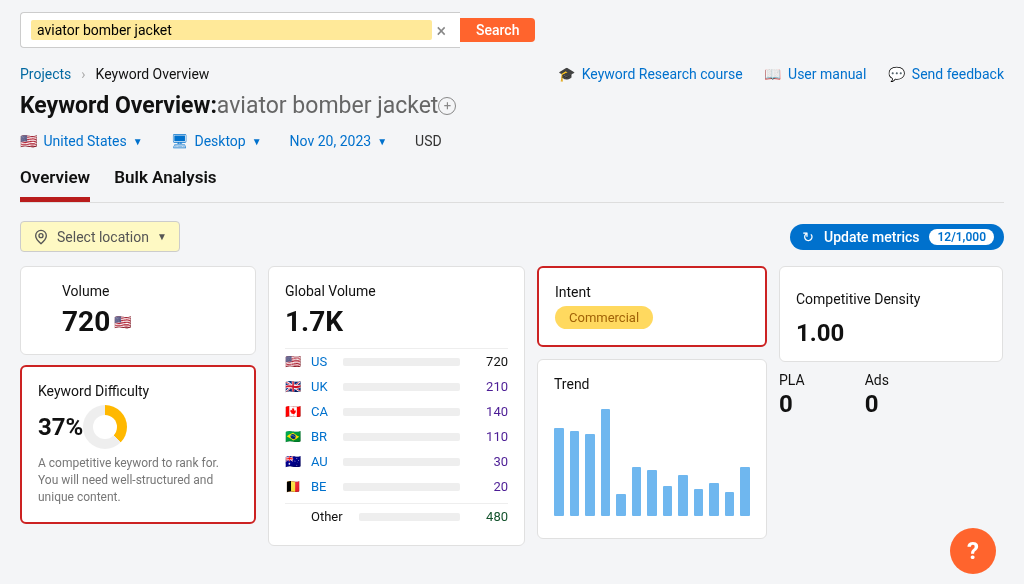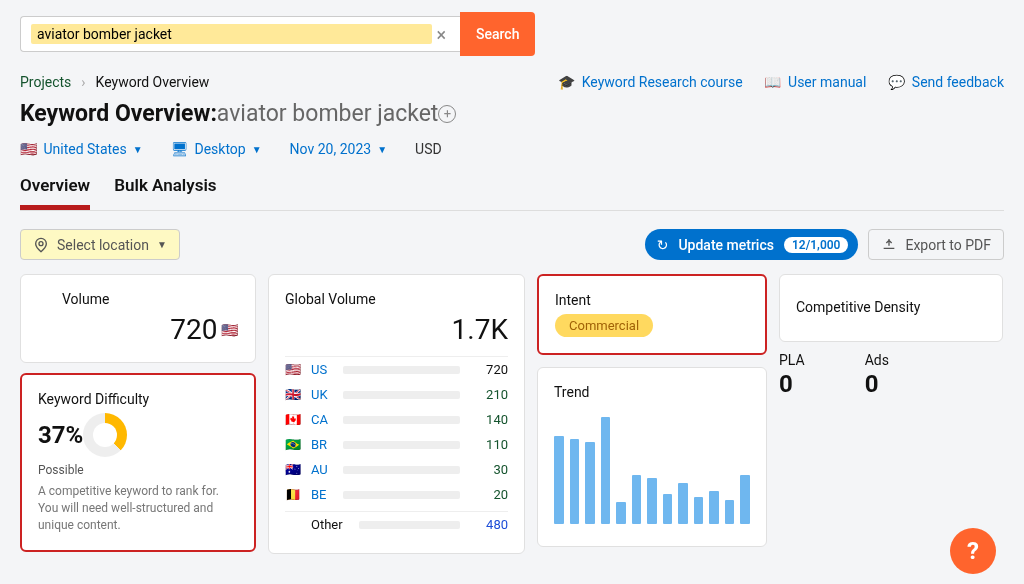--- a/index.html
+++ b/index.html
@@ -3,26 +3,26 @@
   <meta charset="utf-8">
   <style>
     * { margin: 0; padding: 0; box-sizing: border-box; font-family: -apple-system, BlinkMacSystemFont, "Segoe UI", Roboto, sans-serif; }
     body { background: #f4f5f7; padding: 12px 20px; width: 1024px; height: 584px; color: #111; position: relative; }
     
     
     .search-row { display: flex; align-items: center; gap: 0; margin-bottom: 18px; }
     .search-box { width: 440px; display: flex; align-items: center; background: #fff; border: 1px solid #ccc; border-right: none; border-radius: 4px 0 0 4px; padding: 6px 10px; height: 36px; }
     .search-input { flex: 1; border: none; outline: none; font-size: 14px; background: #ffe999; padding: 2px 6px; border-radius: 2px; }
     .search-clear { color: #888; cursor: pointer; font-size: 18px; padding: 0 4px; }
-    .search-btn { background: #ff642d; color: #fff; border: none; padding: 0 16px; height: 44px; border-radius: 0 4px 4px 0; font-size: 14px; font-weight: 500; cursor: pointer; }
+    .search-btn { background: #ff642d; color: #fff; border: none; padding: 0 16px; height: 24px; border-radius: 0 4px 4px 0; font-size: 14px; font-weight: 500; cursor: pointer; }
 
     
     .topnav { display: flex; justify-content: space-between; align-items: center; margin-bottom: 10px; }
     .breadcrumb { font-size: 14px; color: #444; display: flex; gap: 10px; align-items: center; }
-    .breadcrumb a { color: #14532d; text-decoration: none; }
+    .breadcrumb a { color: #0369a1; text-decoration: none; }
     .breadcrumb .sep { color: #aaa; }
     .breadcrumb .current { color: #111; }
     .toplinks { display: flex; gap: 22px; font-size: 14px; }
     .toplinks a { color: #0071cd; text-decoration: none; display: flex; align-items: center; gap: 6px; }
 
     
     .page-title-row { display: flex; align-items: center; margin-bottom: 14px; }
     .page-title-row h1 { font-size: 23px; font-weight: 700; }
     .page-title-sub { font-size: 23px; font-weight: 400; color: #666; }
     .add-icon { width: 18px; height: 18px; border: 1.5px solid #888; border-radius: 50%; display: inline-flex; align-items: center; justify-content: center; color: #888; font-size: 13px; line-height: 1; }
@@ -43,21 +43,21 @@
     .select-loc { display: flex; align-items: center; gap: 8px; border: 1px solid #ccc; background: #fef9c3; border-radius: 4px; padding: 6px 12px; font-size: 14px; color: #555; cursor: pointer; }
     .toolbar-right { display: flex; gap: 10px; }
     .update-btn { background: #0071cd; color: #fff; border: none; border-radius: 18px; padding: 5px 10px 5px 12px; font-size: 14px; font-weight: 500; display: flex; align-items: center; gap: 10px; cursor: pointer; }
     .update-badge { background: #fff; color: #0071cd; border-radius: 10px; padding: 1px 8px; font-size: 12px; font-weight: 600; }
     .export-btn { background: #f4f5f7; border: 1px solid #ccc; border-radius: 4px; padding: 6px 12px; font-size: 14px; color: #555; display: flex; align-items: center; gap: 8px; cursor: pointer; }
 
     
     .card-grid { display: flex; gap: 12px; }
     .card { background: #fff; border: 1px solid #e0e0e0; border-radius: 6px; padding: 16px; }
     .card-label { font-size: 14px; color: #111; margin-bottom: 6px; font-weight: 400; }
-    .card-value { font-size: 28px; font-weight: 400; text-align: right; }
+    .card-value { font-size: 28px; font-weight: 700; }
     .red-box { border: 2px solid #cc2222; }
     
     .col1 { width: 236px; }
     .col2 { width: 257px; }
     .col3 { width: 230px; }
     .col4 { width: 224px; }
 
     .vol-card { margin-bottom: 10px; padding-left: 41px; }
     .vol-card .flag { font-size: 14px; margin-left: 4px; vertical-align: 4px; }
 
@@ -68,23 +68,23 @@
     .kd-donut::after { content:''; position: absolute; inset: 10px; background: #fff; border-radius: 50%; }
     .kd-poss { font-size: 12px; color: #555; margin-bottom: 6px; }
     .kd-desc { font-size: 12px; color: #777; line-height: 1.4; }
 
     .gv-list { margin-top: 10px; border-top: 1px solid #eee; }
     .gv-row { display: flex; align-items: center; gap: 8px; padding: 5px 0; font-size: 13px; }
     .gv-flag { width: 18px; display: inline-flex; }
     .gv-cc { color: #0071cd; width: 24px; }
     .gv-bar { flex: 1; height: 8px; background: #eee; border-radius: 2px; overflow: hidden; }
     .gv-fill { height: 100%; background: #2d7fd9; }
-    .gv-val { color: #14532d; width: 40px; text-align: right; }
+    .gv-val { color: #4c1d95; width: 40px; text-align: right; }
     .gv-row.other .gv-cc { color: #111; }
-    .gv-row.other .gv-val { color: #1d4ed8; }
+    .gv-row.other .gv-val { color: #14532d; }
     .gv-other-border { border-top: 1px solid #eee; margin-top: 4px; }
 
     .intent-badge { background: #ffd95f; color: #a16207; border-radius: 14px; padding: 4px 14px; font-size: 13px; display: inline-block; }
     .col3 .card.red-box, .col3 .card { margin-bottom: 12px; }
     
     .trend-card { height: 180px; }
     .trend-chart { display: flex; align-items: flex-end; gap: 6px; height: 110px; margin-top: 14px; }
     .trend-bar { width: 11px; background: #6fb7ef; border-radius: 1px; }
 
     .col4 .card { padding: 14px 16px; }
@@ -171,45 +171,36 @@
     </span>
     <span>Select location</span>
     <span class="chev" style="font-size:10px;color:#555">▼</span>
   </div>
   <div class="toolbar-right">
     <button class="update-btn">
       <span>↻</span>
       <span>Update metrics</span>
       <span class="update-badge">12/1,000</span>
     </button>
-    <button class="export-btn">
-      <span>
-        <svg class="icon-svg" viewBox="0 0 24 24" fill="none" stroke="#555" stroke-width="2">
-            <path d="M12 3v10M8 9l4-4 4 4M4 17h16"></path>
-          </svg>
-      </span>
-      <span>Export to PDF</span>
-    </button>
   </div>
 </div>
 
 <div class="card-grid">
 
   <div class="col1">
     <div class="card vol-card">
       <div class="card-label">Volume</div>
       <div class="card-value"><span>720</span><span class="flag">🇺🇸</span></div>
     </div>
     <div class="card kd-card red-box">
       <div class="card-label">Keyword Difficulty</div>
       <div class="kd-row">
         <div class="kd-val">37%</div>
         <div class="kd-donut"></div>
       </div>
-      <div class="kd-poss">Possible</div>
       <div class="kd-desc">A competitive keyword to rank for. You will need well-structured and unique content.</div>
     </div>
   </div>
 
   <div class="col2">
     <div class="card">
       <div class="card-label">Global Volume</div>
       <div class="card-value">1.7K</div>
       <div class="gv-list" id="gv-list">
           <div class="gv-row">
@@ -281,20 +272,21 @@
           <div class="trend-bar" style="height: 45%;"></div>
         </div>
     </div>
   </div>
 
   <div class="col4">
     <div class="card">
       <div class="col4-sec">
         <div class="col4-label">Competitive Density</div>
         </div>
+        <div class="col4-value">1.00</div>
       </div>
       <div class="col4-sec">
         <div class="col4-row">
           <div>
             <div class="col4-label">PLA</div>
             <div class="col4-value">0</div>
           </div>
           <div>
             <div class="col4-label">Ads</div>
             <div class="col4-value">0</div>

